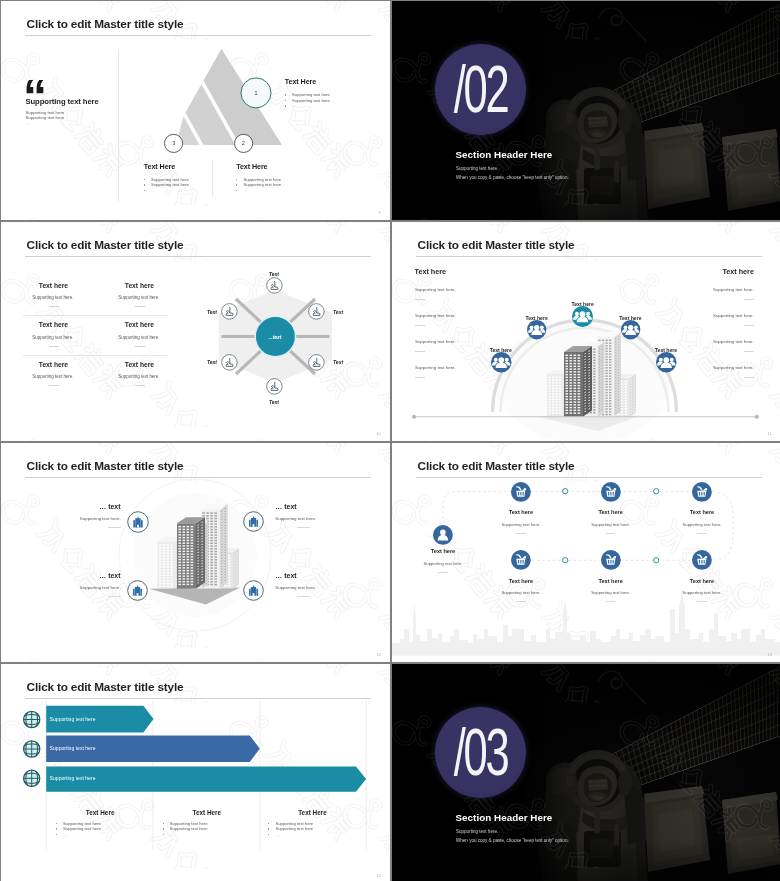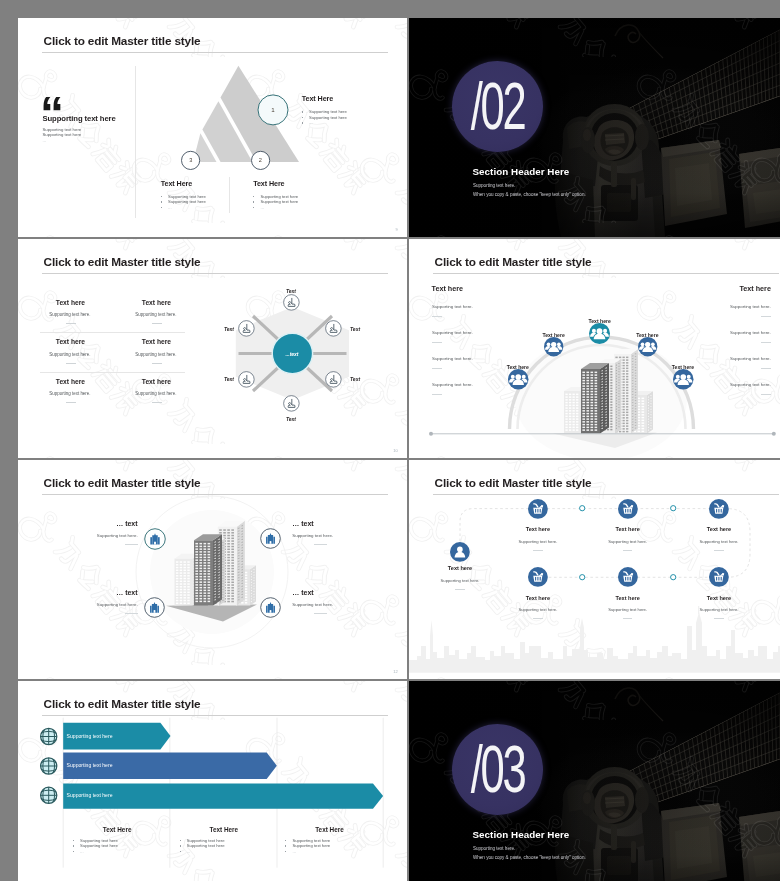--- a/index.html
+++ b/index.html
@@ -1,17 +1,17 @@
 <!DOCTYPE html>
 <html><head>
 <meta charset="utf-8">
 <style>
   html,body{margin:0;padding:0;}
   body{width:780px;height:881px;background:#808080;font-family:"Liberation Sans",sans-serif;overflow:hidden;}
-  .grid{display:grid;grid-template-columns:389px 389px;grid-template-rows:219px 219px 219px 219px;gap:2px;padding:18px;box-sizing:border-box;width:780px;height:881px;}
+  .grid{display:grid;grid-template-columns:389px 389px;grid-template-rows:219px 219px 219px 219px;gap:2px;padding:1px;box-sizing:border-box;width:780px;height:881px;}
   .slide{position:relative;overflow:hidden;background:#fff;}
   .slide.dark{background:#000;}
   .wm{position:absolute;left:0;top:0;width:389px;height:219px;pointer-events:none;}
   .ttl{position:absolute;left:25.6px;top:15.6px;font-size:11.8px;font-weight:bold;color:#231f20;letter-spacing:-0.18px;white-space:nowrap;}
   .ttl-rule{position:absolute;left:24px;top:33.5px;width:346px;height:1px;background:#cfcfcf;}
   .pgn{position:absolute;right:9px;bottom:5px;font-size:4px;color:#a7b2ba;letter-spacing:0.2px;}
   .vdiv{position:absolute;width:1px;background:#e6e6e6;}
   .hdiv{position:absolute;height:1px;background:#e6e6e6;}
   .bl{list-style:none;margin:0;padding:0;}
   .bl li{position:relative;padding-left:7.3px;font-size:4.2px;color:#55595c;line-height:5.4px;white-space:nowrap;}

